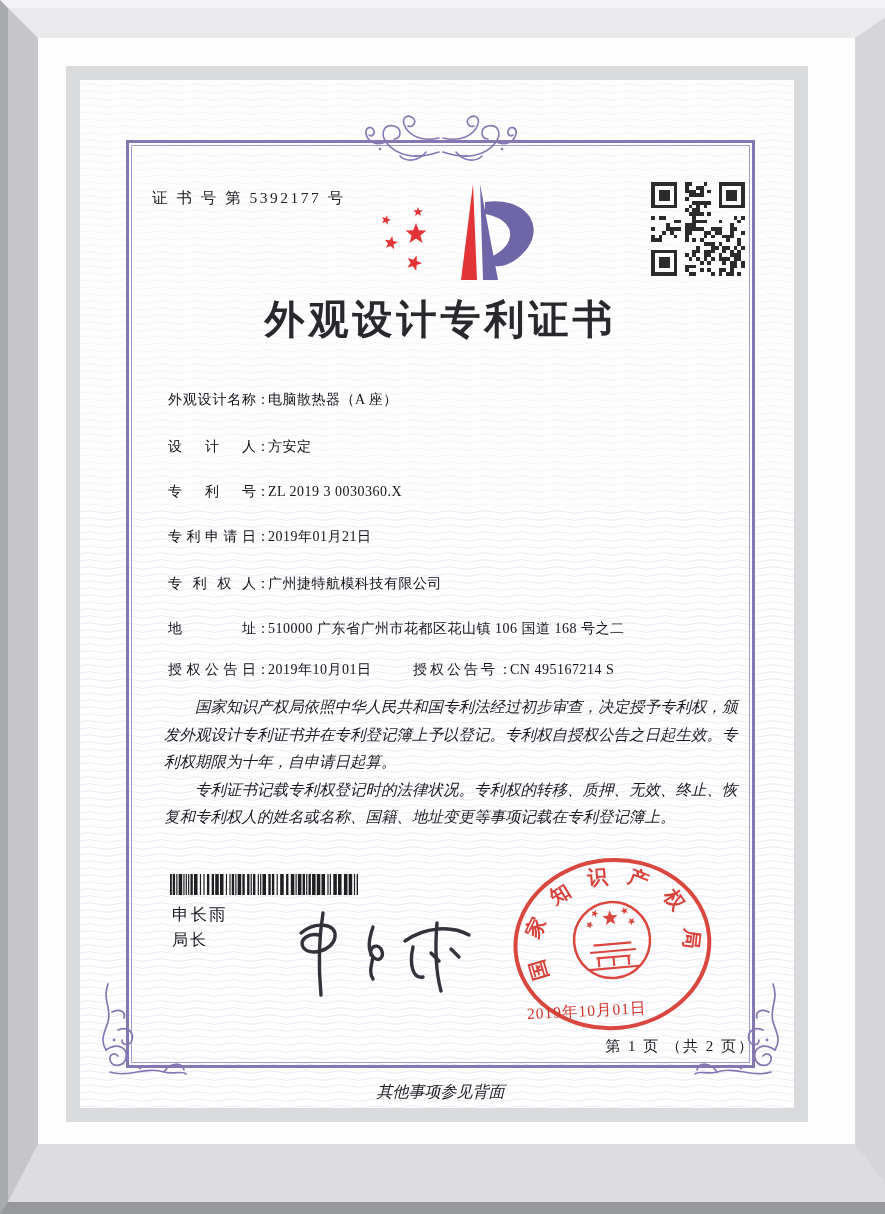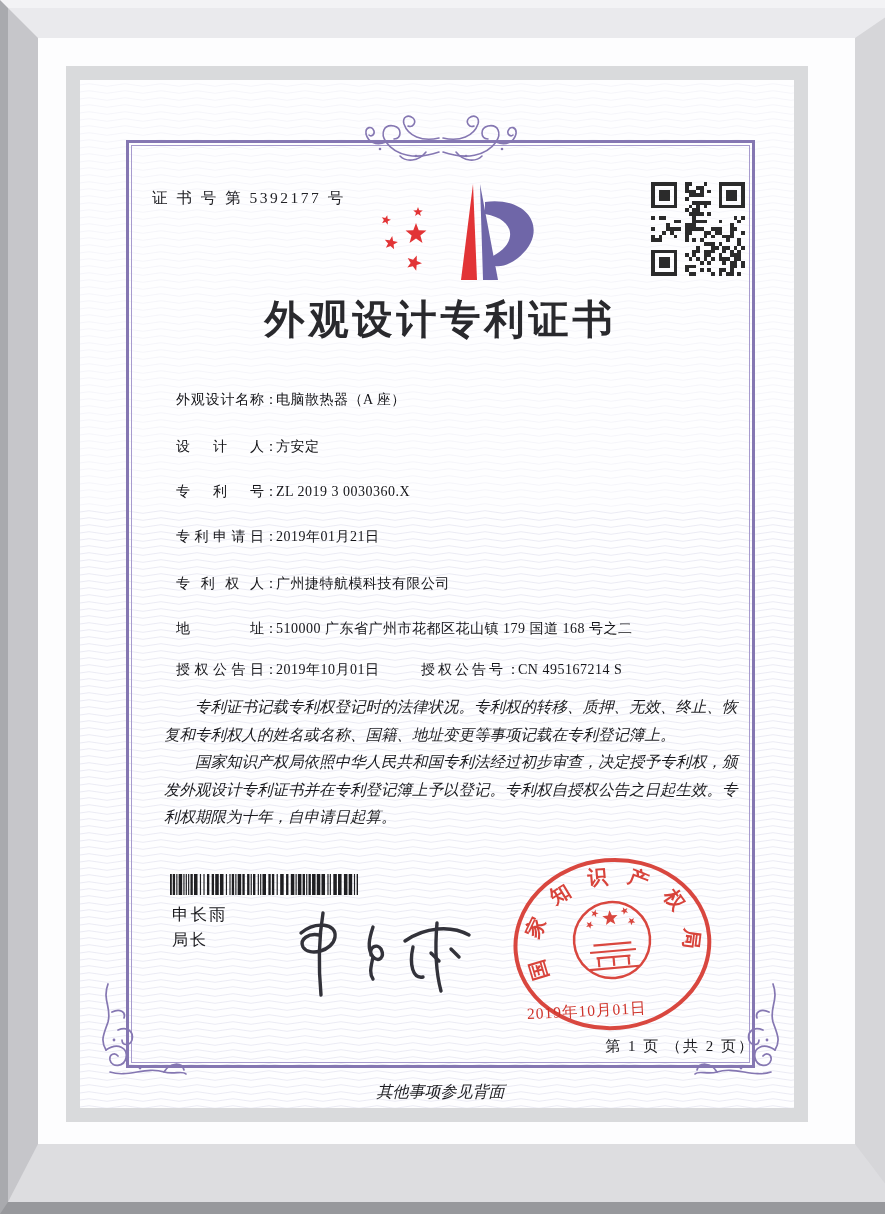--- a/index.html
+++ b/index.html
@@ -22,21 +22,21 @@
     border:3px solid #8577b2;}
   .cert-border .inner-line{position:absolute;inset:2px;border:1px solid #a79bce;}
   .flourish{position:absolute;color:#8577b2;}
   
   .cert-no{position:absolute;left:152px;top:188px;font-size:15.5px;letter-spacing:2.5px;color:#222226;}
   .logo-svg{position:absolute;left:358px;top:180px;}
   .qr-box{position:absolute;left:651px;top:182px;width:94px;height:94px;}
   .qr-box svg{width:94px;height:94px;}
   .cert-title{position:absolute;left:126px;width:629px;top:292px;text-align:center;
     font-size:40px;font-weight:bold;letter-spacing:4px;color:#29292d;}
-  .frow{position:absolute;left:176px;white-space:nowrap;font-size:14px;color:#141418;}
+  .frow{position:absolute;left:168px;white-space:nowrap;font-size:14px;color:#141418;}
   .flabel{display:inline-block;width:88px;text-align:justify;text-align-last:justify;text-justify:inter-character;}
   .fcolon{display:inline-block;width:12px;}
   .fvalue{letter-spacing:0.5px;}
   .grant-no{position:absolute;left:245px;top:0;white-space:nowrap;}
   .grant-no .glabel{letter-spacing:3px;}
   .paras{position:absolute;left:164px;top:694px;width:578px;font-size:15.5px;line-height:27.5px;
     color:#1c1c20;font-style:italic;font-family:"DejaVu Serif","Liberation Serif",serif;}
   .paras p{margin:0;text-indent:2em;}
   .barcode-box{position:absolute;left:170px;top:874px;width:188px;height:21px;}
   .barcode-box svg{width:188px;height:21px;}
@@ -301,32 +301,32 @@
   <div class="frow" style="top:483px">
     <span class="flabel">专利号</span><span class="fcolon">：</span><span class="fvalue">ZL 2019 3 0030360.X</span>
   </div>
   <div class="frow" style="top:528px">
     <span class="flabel">专利申请日</span><span class="fcolon">：</span><span class="fvalue">2019年01月21日</span>
   </div>
   <div class="frow" style="top:575px">
     <span class="flabel">专利权人</span><span class="fcolon">：</span><span class="fvalue">广州捷特航模科技有限公司</span>
   </div>
   <div class="frow" style="top:620px">
-    <span class="flabel">地址</span><span class="fcolon">：</span><span class="fvalue">510000 广东省广州市花都区花山镇 179 国道 168 号之二</span>
+    <span class="flabel">地址</span><span class="fcolon">：</span><span class="fvalue">510000 广东省广州市花都区花山镇 106 国道 168 号之二</span>
   </div>
   <div class="frow" style="top:661px">
     <span class="flabel">授权公告日</span><span class="fcolon">：</span><span class="fvalue">2019年10月01日</span>
     <span class="grant-no">
       <span class="glabel">授权公告号</span><span class="fcolon">：</span><span class="fvalue">CN 495167214 S</span>
     </span>
   </div>
 
   <div class="paras">
+    <p>国家知识产权局依照中华人民共和国专利法经过初步审查，决定授予专利权，颁发外观设计专利证书并在专利登记簿上予以登记。专利权自授权公告之日起生效。专利权期限为十年，自申请日起算。</p>
     <p>专利证书记载专利权登记时的法律状况。专利权的转移、质押、无效、终止、恢复和专利权人的姓名或名称、国籍、地址变更等事项记载在专利登记簿上。</p>
-    <p>国家知识产权局依照中华人民共和国专利法经过初步审查，决定授予专利权，颁发外观设计专利证书并在专利登记簿上予以登记。专利权自授权公告之日起生效。专利权期限为十年，自申请日起算。</p>
   </div>
 
   <div class="barcode-box">
     <svg id="barcode-svg" viewBox="0 0 207 24" preserveAspectRatio="none" fill="#1f1f22">
         <rect x="0" y="0" width="2" height="24"></rect>
         <rect x="3" y="0" width="2.6" height="24"></rect>
         <rect x="6.8999999999999995" y="0" width="1.3" height="24"></rect>
         <rect x="9.5" y="0" width="3.9" height="24"></rect>
         <rect x="14.700000000000001" y="0" width="1.3" height="24"></rect>
         <rect x="17.3" y="0" width="1.3" height="24"></rect>

